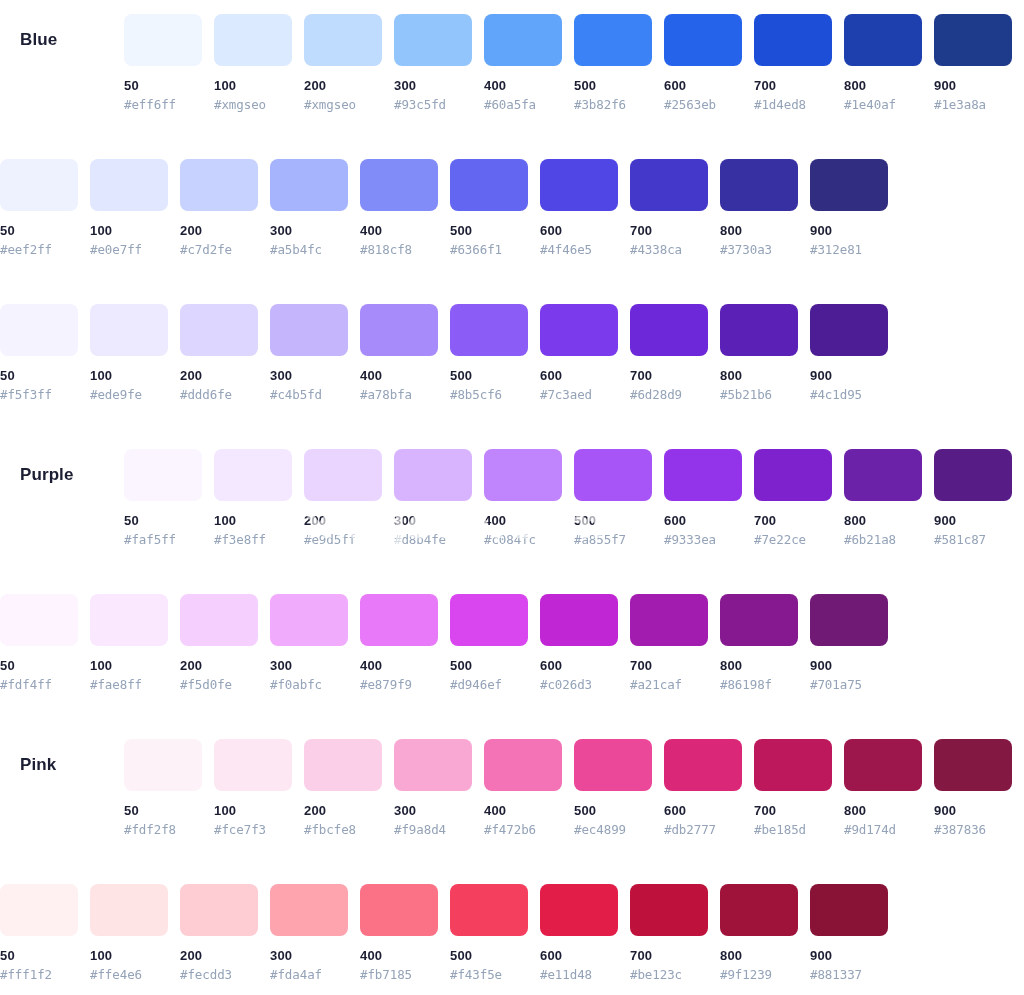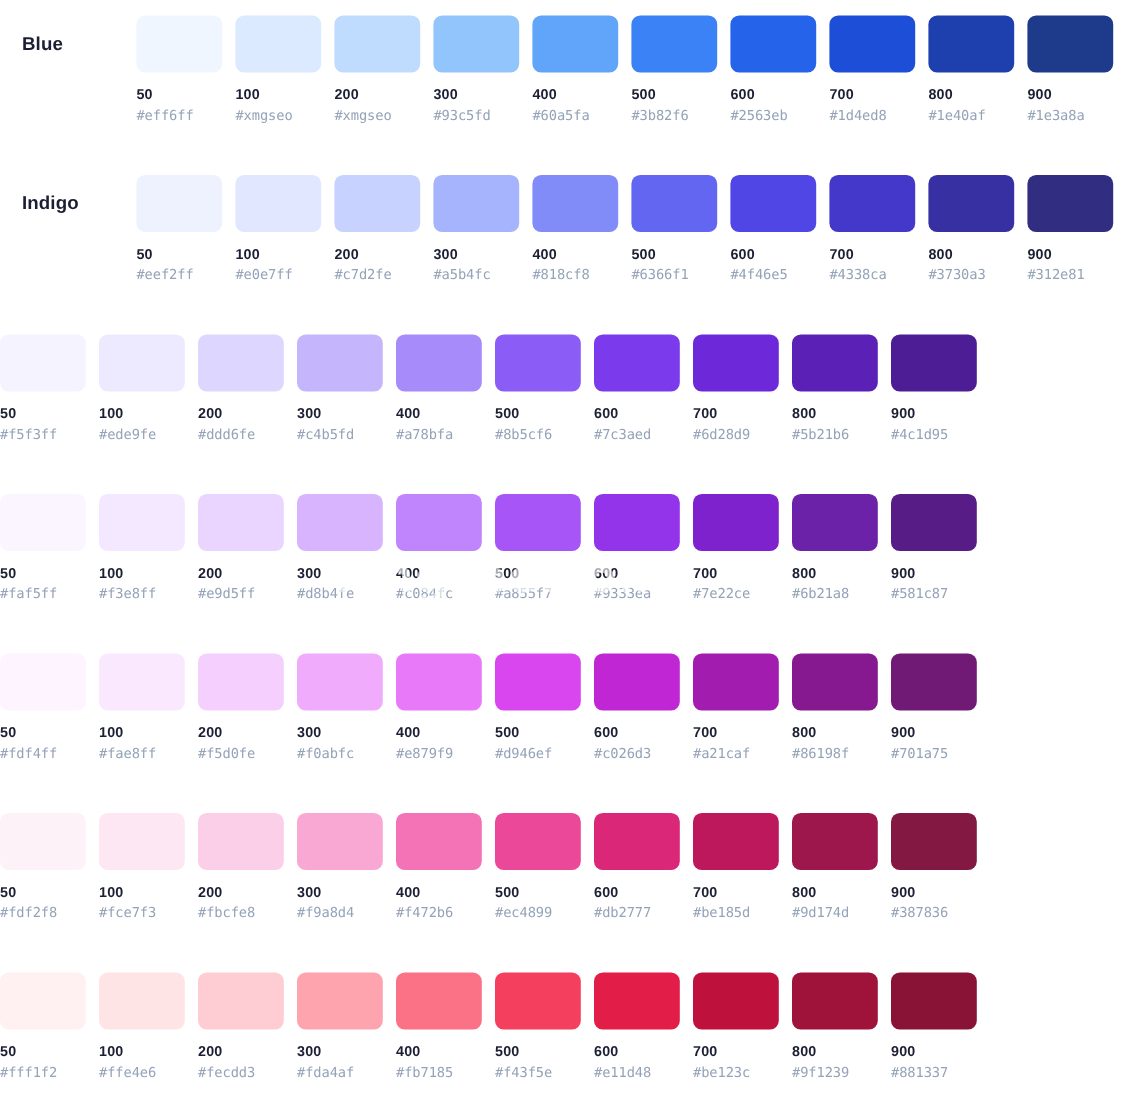--- a/index.html
+++ b/index.html
@@ -170,21 +170,20 @@
           <div class="swatch-hex">#1e40af</div>
         </div>
         <div class="swatch-cell">
           <div class="swatch-chip" style="background: rgb(30, 58, 138);"></div>
           <div class="swatch-step">900</div>
           <div class="swatch-hex">#1e3a8a</div>
         </div>
       </div>
     </div>
     <div class="palette-row">
-      <div class="row-label">Indigo</div>
       <div class="swatch-strip">
         <div class="swatch-cell">
           <div class="swatch-chip" style="background: rgb(238, 242, 255);"></div>
           <div class="swatch-step">50</div>
           <div class="swatch-hex">#eef2ff</div>
         </div>
         <div class="swatch-cell">
           <div class="swatch-chip" style="background: rgb(224, 231, 255);"></div>
           <div class="swatch-step">100</div>
           <div class="swatch-hex">#e0e7ff</div>
@@ -279,20 +278,21 @@
           <div class="swatch-hex">#5b21b6</div>
         </div>
         <div class="swatch-cell">
           <div class="swatch-chip" style="background: rgb(76, 29, 149);"></div>
           <div class="swatch-step">900</div>
           <div class="swatch-hex">#4c1d95</div>
         </div>
       </div>
     </div>
     <div class="palette-row">
+      <div class="row-label">Purple</div>
       <div class="swatch-strip">
         <div class="swatch-cell">
           <div class="swatch-chip" style="background: rgb(250, 245, 255);"></div>
           <div class="swatch-step">50</div>
           <div class="swatch-hex">#faf5ff</div>
         </div>
         <div class="swatch-cell">
           <div class="swatch-chip" style="background: rgb(243, 232, 255);"></div>
           <div class="swatch-step">100</div>
           <div class="swatch-hex">#f3e8ff</div>
@@ -387,20 +387,21 @@
           <div class="swatch-hex">#86198f</div>
         </div>
         <div class="swatch-cell">
           <div class="swatch-chip" style="background: rgb(112, 26, 117);"></div>
           <div class="swatch-step">900</div>
           <div class="swatch-hex">#701a75</div>
         </div>
       </div>
     </div>
     <div class="palette-row">
+      <div class="row-label">Pink</div>
       <div class="swatch-strip">
         <div class="swatch-cell">
           <div class="swatch-chip" style="background: rgb(253, 242, 248);"></div>
           <div class="swatch-step">50</div>
           <div class="swatch-hex">#fdf2f8</div>
         </div>
         <div class="swatch-cell">
           <div class="swatch-chip" style="background: rgb(252, 231, 243);"></div>
           <div class="swatch-step">100</div>
           <div class="swatch-hex">#fce7f3</div>

